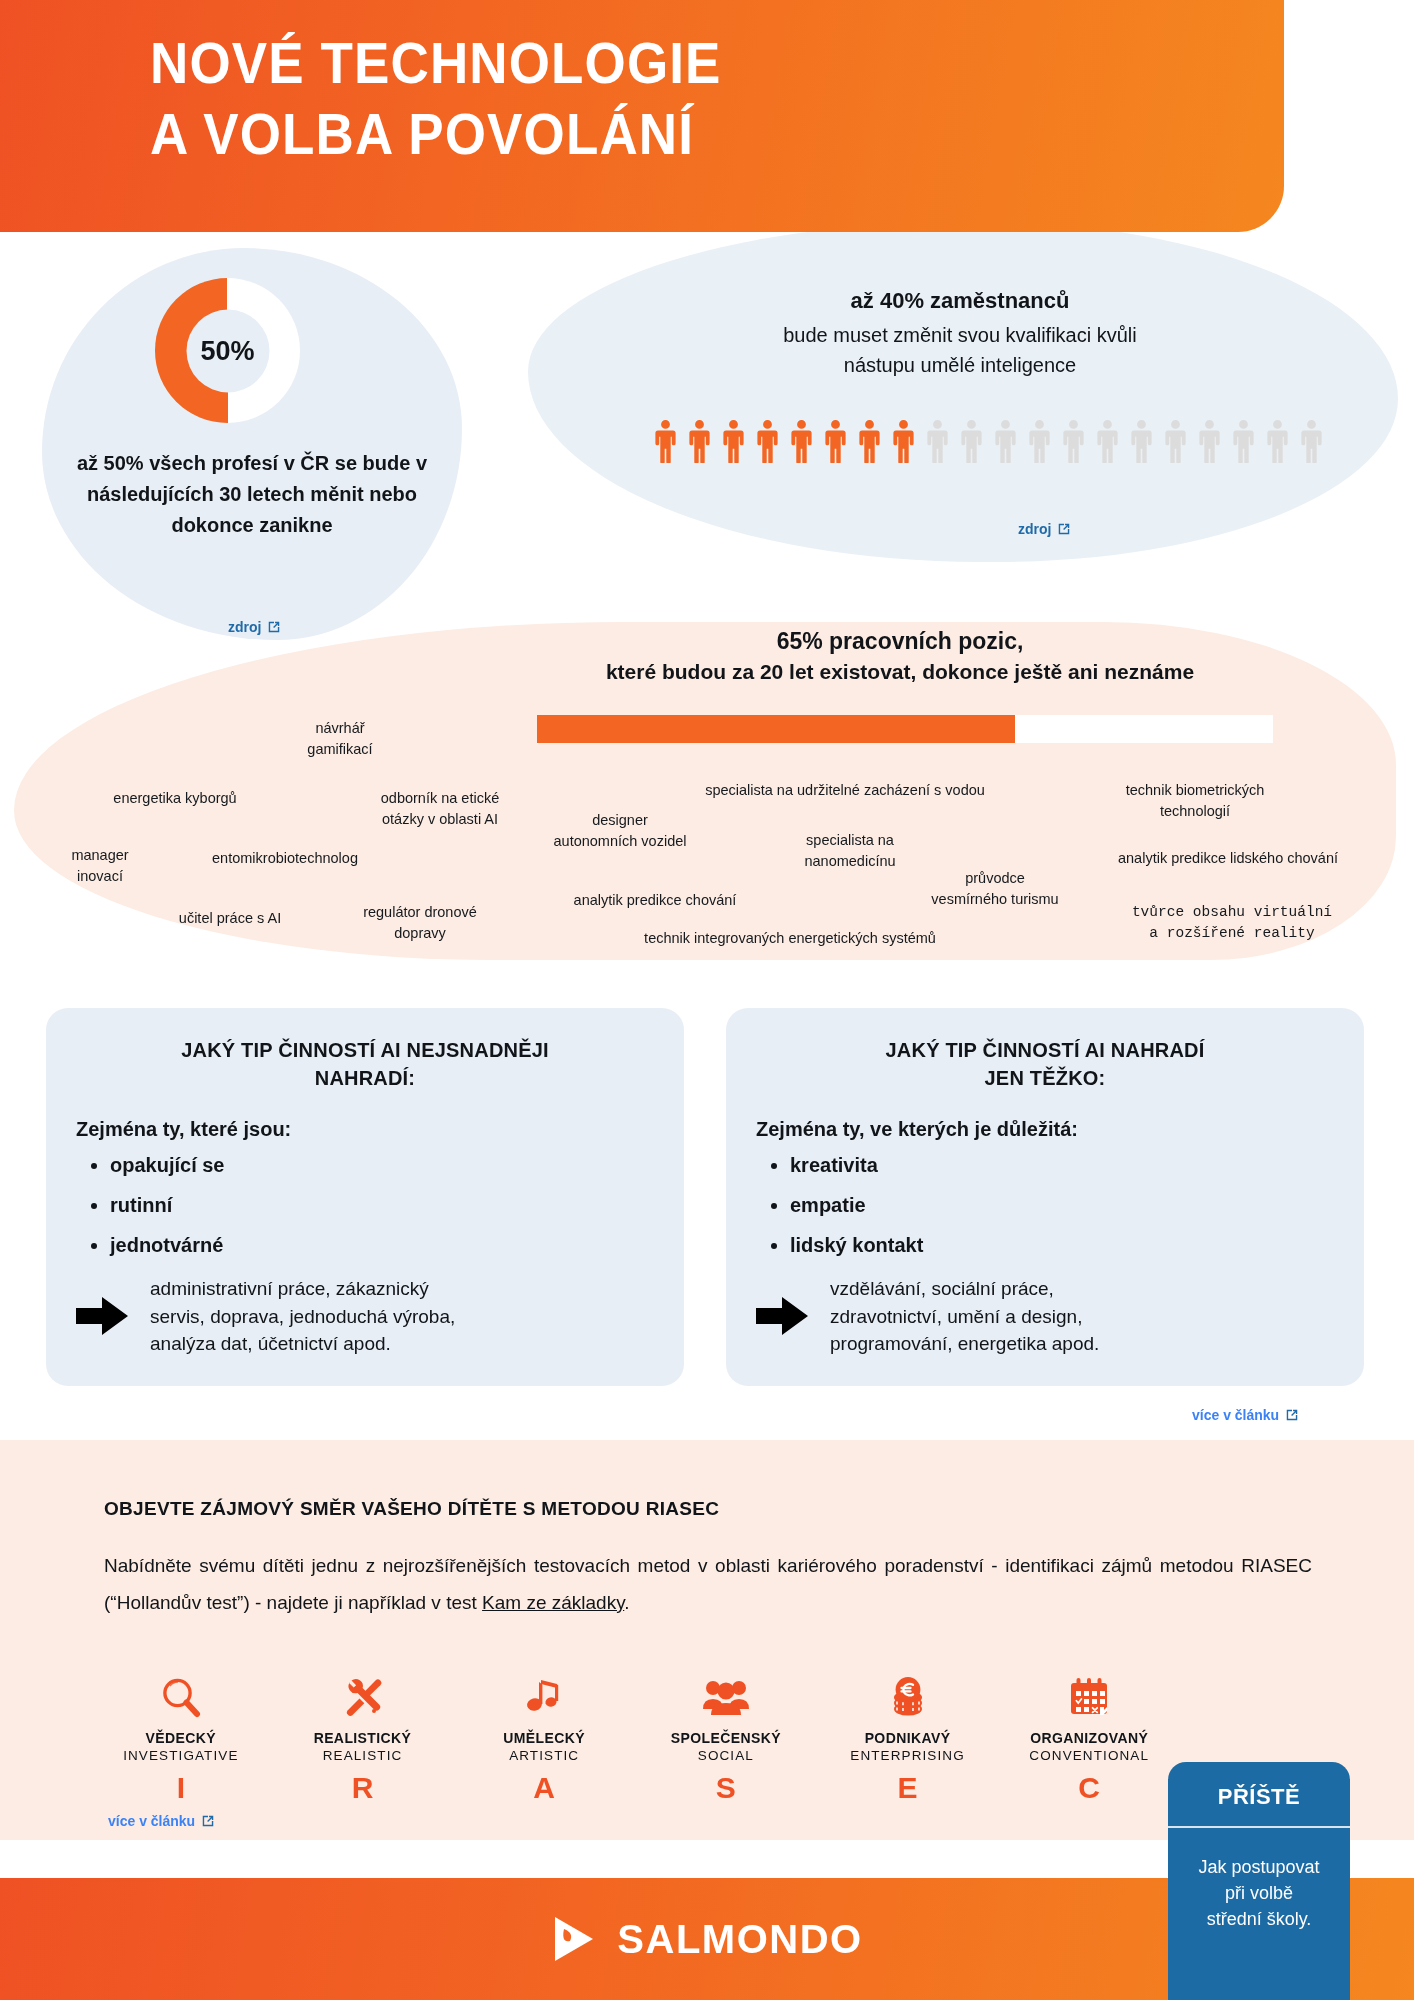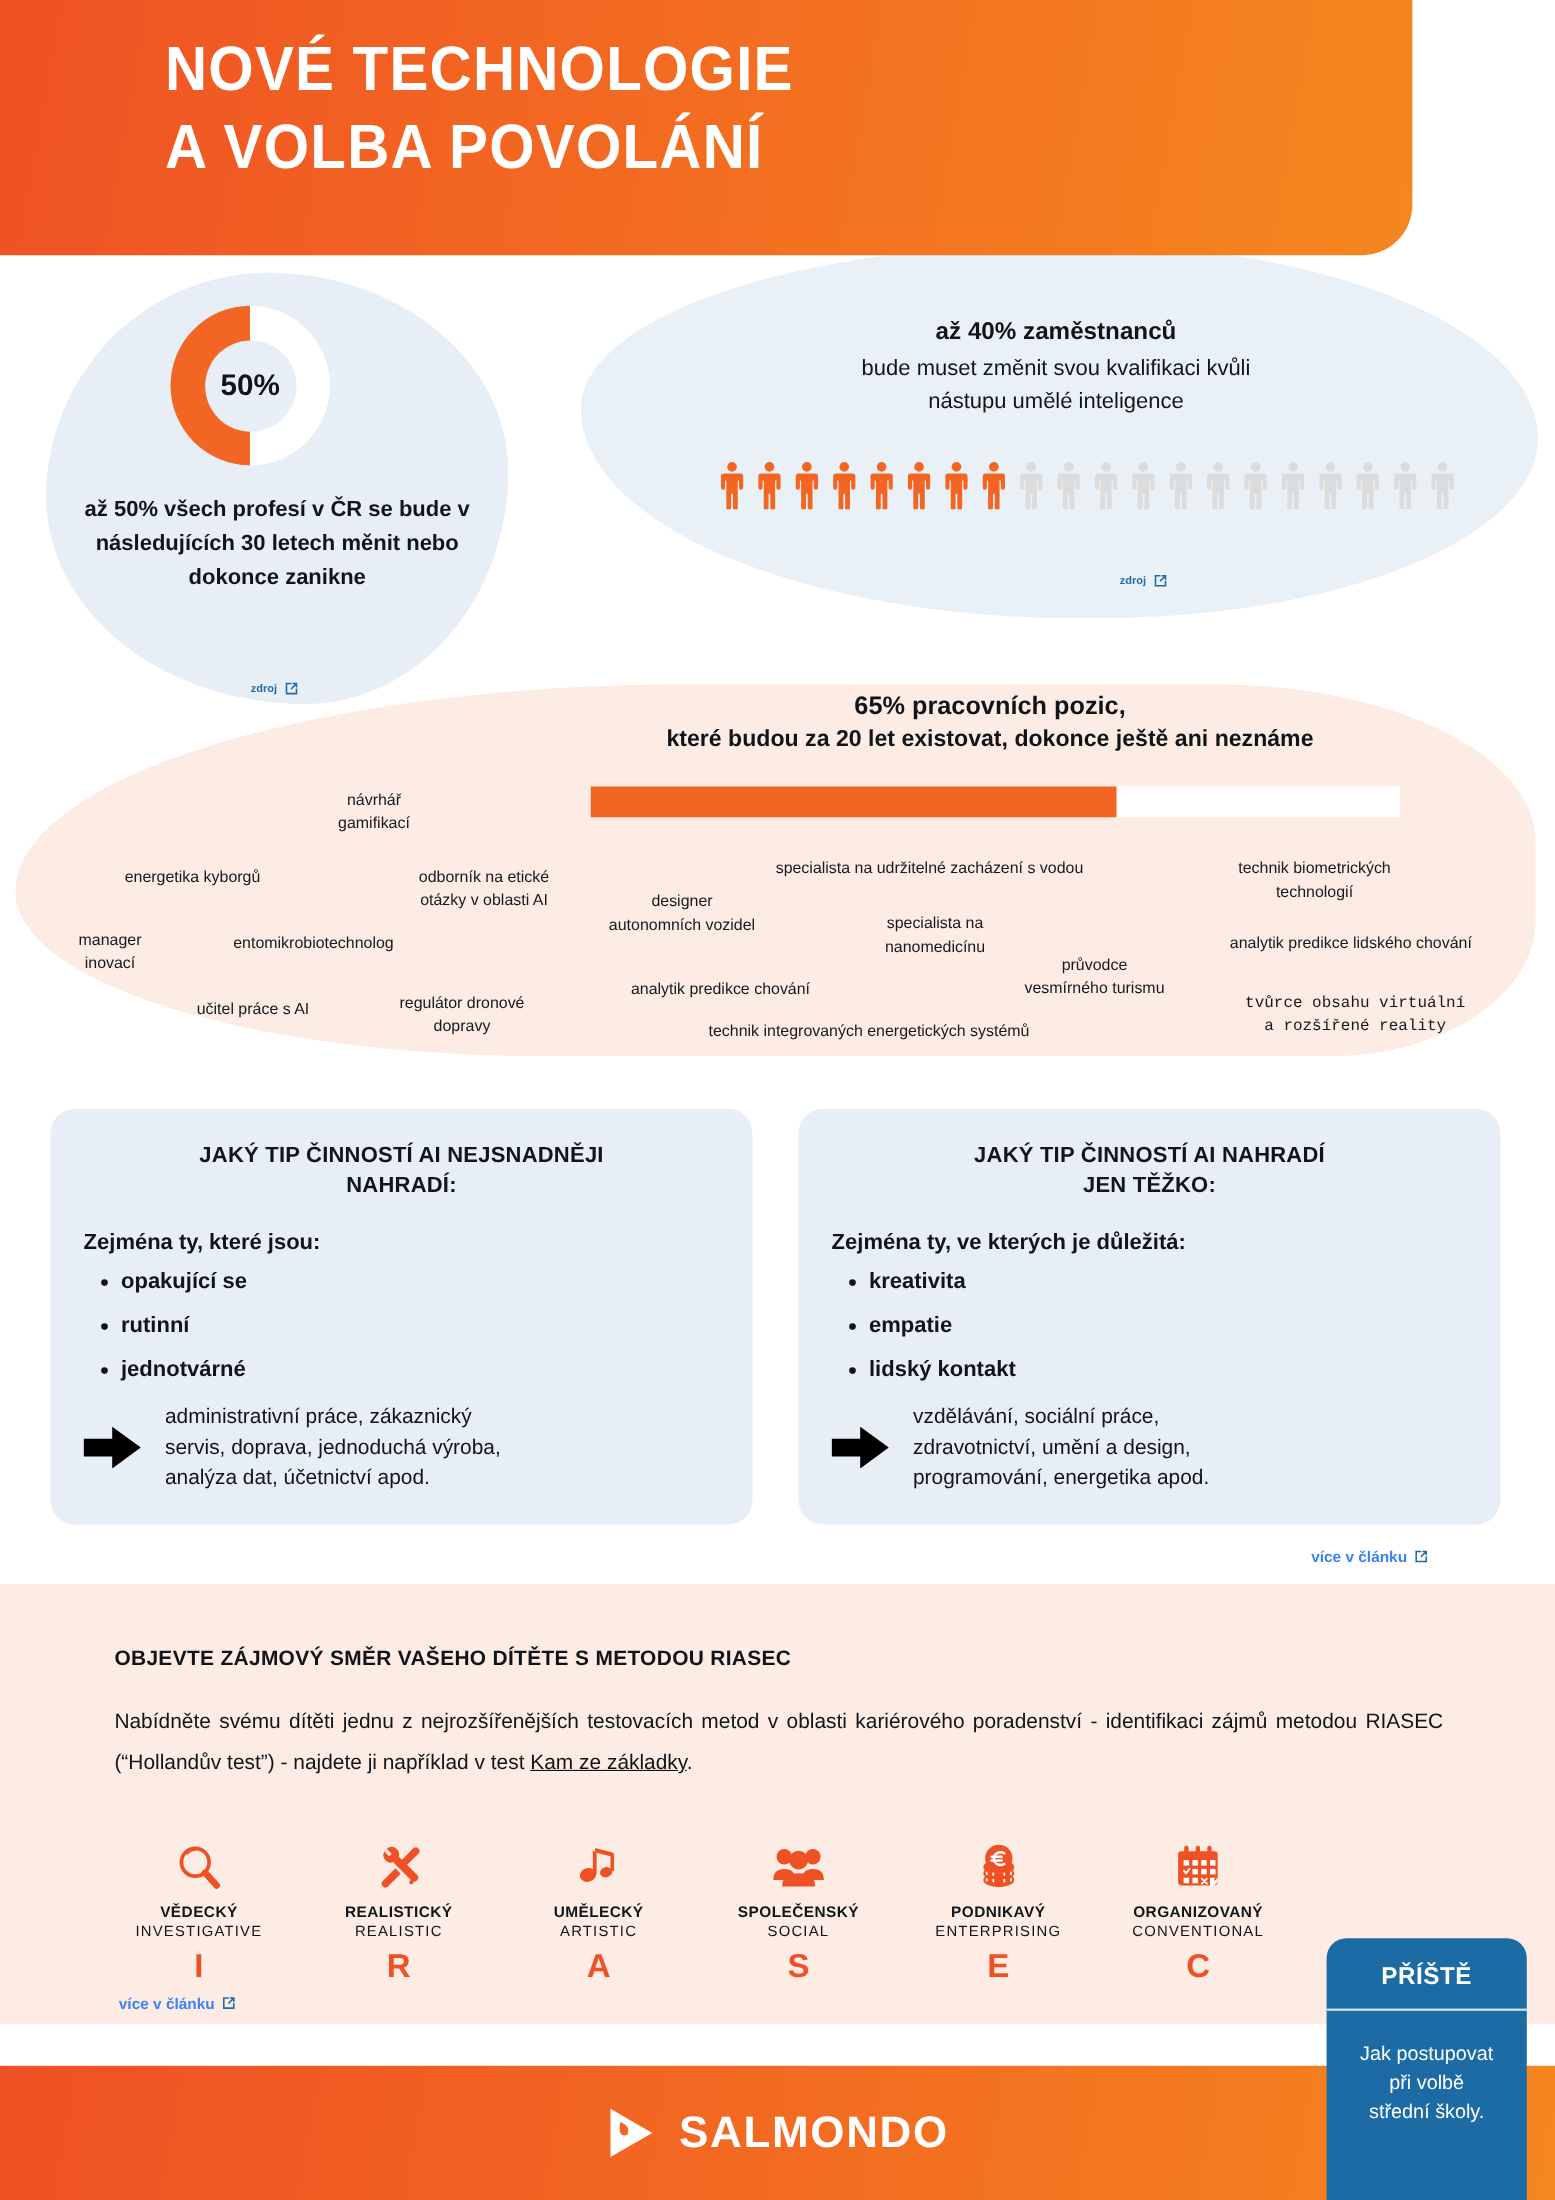--- a/index.html
+++ b/index.html
@@ -76,21 +76,21 @@
   }
   .donut-label { font-size: 27px; font-weight: 800; color: #111418; }
 
   .donut-caption {
     position: absolute; left: 52px; top: 448px; width: 400px;
     text-align: center; z-index: 3;
     font-size: 20px; font-weight: 700; line-height: 1.55;
   }
   .link-zdroj {
     position: absolute; z-index: 4;
-    color: #1f6aa8; font-size: 10px; font-weight: 700;
+    color: #1f6aa8; font-size: 14px; font-weight: 700;
     text-decoration: none;
     display: inline-flex; align-items: center; gap: 6px;
   }
   .link-zdroj svg { display:block; }
   .zdroj-donut { left: 228px; top: 619px; }
   .zdroj-people { left: 1018px; top: 521px; }
 
   
   .people-head {
     position: absolute; left: 560px; top: 288px; width: 800px;
@@ -176,21 +176,21 @@
   .ritem .cz { font-size: 14px; font-weight: 800; letter-spacing: .4px; margin-top: 6px; }
   .ritem .en { font-size: 13.5px; font-weight: 400; letter-spacing: 1.1px; margin-top: 2px; }
   .ritem .ltr { font-size: 30px; font-weight: 800; color: #ef5124; margin-top: 8px; }
 
   
   .priste {
     position: absolute; left: 1168px; top: 1762px;
     width: 182px; height: 238px;
     background: #1d6ba4;
     border-top-left-radius: 18px; border-top-right-radius: 18px;
-    z-index: 8; text-align: center; color: #fff; margin-left: 38px;
+    z-index: 8; text-align: center; color: #fff;
   }
   .priste .ph { font-size: 22px; font-weight: 800; padding-top: 22px; letter-spacing: .5px; }
   .priste .sep { width: 100%; height: 2px; background: #d7e4ee; margin-top: 16px; }
   .priste .pb { font-size: 18px; line-height: 1.45; padding: 26px 18px 0; white-space: pre-line; }
 
   
   .footer {
     position: absolute; left: 0; top: 1878px;
     width: 1414px; height: 122px;
     background: linear-gradient(100deg, #ef5124 0%, #f26522 40%, #f5871f 100%);

